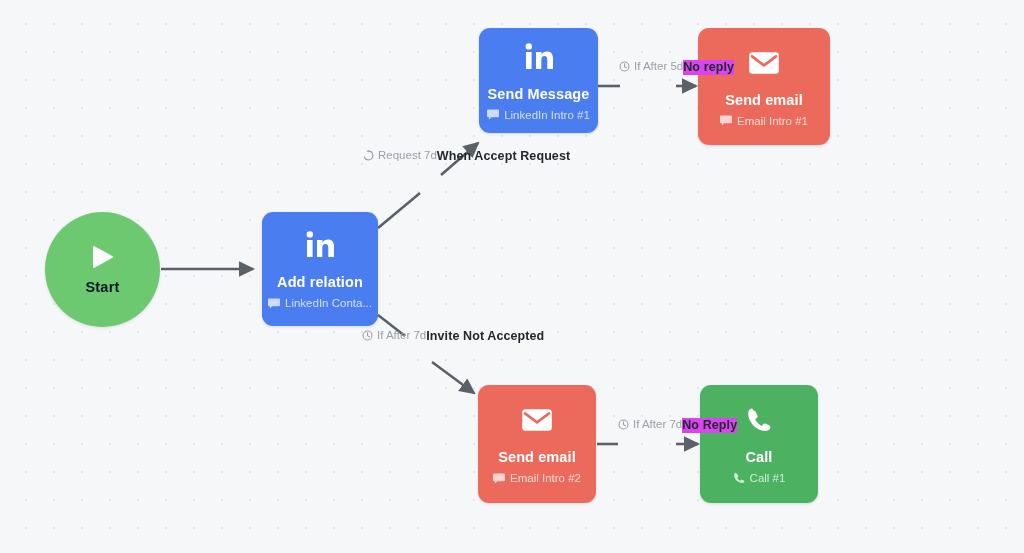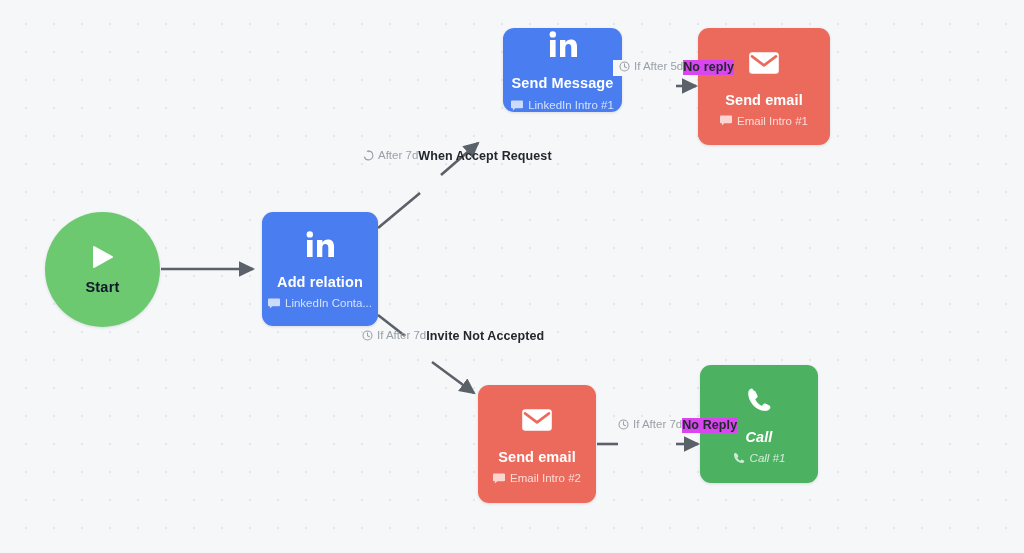--- a/index.html
+++ b/index.html
@@ -197,21 +197,21 @@
       <span>
         <svg width="12" height="11" viewBox="0 0 12 11" aria-hidden="true">
           <path d="M1 0.6 h10 a1 1 0 0 1 1 1 v5.6 a1 1 0 0 1 -1 1 H4.3 L1.9 10.6 V8.2 H1
                    a1 1 0 0 1 -1 -1 V1.6 a1 1 0 0 1 1 -1 z" fill="rgba(255,255,255,.72)"></path>
         </svg>
       </span>
       <span class="sub-text">LinkedIn Conta...</span>
     </span>
   </div>
 
-  <div class="node" style="left:503px; top:28px; width:119px; height:84px; background:#4a7df0;justify-content:space-between;">
+  <div class="node" style="left:479px; top:28px; width:119px; height:105px; background:#4a7df0;">
     <span class="node-icon">
       <svg width="30" height="28" viewBox="0 0 30 28" aria-hidden="true">
         <rect x="2" y="9" width="5.6" height="17" fill="#ffffff"></rect>
         <circle cx="4.8" cy="3.4" r="3.2" fill="#ffffff"></circle>
         <path d="M12 9 h5.4 v2.4 c1.1-1.9 3.2-2.9 5.6-2.9 4 0 6 2.6 6 7.2 V26 h-5.7 v-9.2
                  c0-2.4-.9-3.7-2.9-3.7-2.1 0-3.1 1.4-3.1 3.8V26H12z" fill="#ffffff"></path>
       </svg>
     </span>
     <span class="node-title">Send Message</span>
     <span class="node-sub">
@@ -256,21 +256,21 @@
       <span>
         <svg width="12" height="11" viewBox="0 0 12 11" aria-hidden="true">
           <path d="M1 0.6 h10 a1 1 0 0 1 1 1 v5.6 a1 1 0 0 1 -1 1 H4.3 L1.9 10.6 V8.2 H1
                    a1 1 0 0 1 -1 -1 V1.6 a1 1 0 0 1 1 -1 z" fill="rgba(255,255,255,.72)"></path>
         </svg>
       </span>
       <span class="sub-text">Email Intro #2</span>
     </span>
   </div>
 
-  <div class="node" style="left:700px; top:365px; width:118px; height:118px; background:#4cb262;font-style:italic;">
+  <div class="node" style="left:700px; top:385px; width:118px; height:118px; background:#4cb262;">
     <span class="node-icon">
       <svg width="26" height="26" viewBox="0 0 26 26" aria-hidden="true">
         <path d="M6.1 1.6 C4.2 1.6 2.2 3.6 2.2 6.2 c0 9.2 8.4 17.8 17.6 17.8
                  2.6 0 4.6-2 4.6-3.9 0-.7-.4-1.3-1-1.6l-4-1.9c-.7-.3-1.5-.1-2 .5
                  l-1.5 1.8c-2.9-1.4-5.3-3.8-6.7-6.7l1.8-1.5c.6-.5.8-1.3.5-2l-1.9-4
                  c-.3-.6-.9-1-1.6-1z" fill="#ffffff"></path>
       </svg>
     </span>
     <span class="node-title">Call</span>
     <span class="node-sub">
@@ -287,21 +287,21 @@
   </div>
 
   <div class="edge-label" style="left:363px; top:149px; width:130px;">
     <span class="cond">
       <span>
         <svg width="11" height="11" viewBox="0 0 12 12" aria-hidden="true">
           <path d="M6 1.3 A4.7 4.7 0 1 1 1.6 7.6" fill="none" stroke="#9aa0a8" stroke-width="1.25" stroke-linecap="round"></path>
           <path d="M6 0 L6 2.6 L3.8 1.3 Z" fill="#9aa0a8"></path>
         </svg>
       </span>
-      <span>After 7d</span>
+      <span>Request 7d</span>
     </span>
     <span class="main">When Accept Request</span>
   </div>
 
   <div class="edge-label" style="left:362px; top:329px; width:130px;">
     <span class="cond">
       <span>
         <svg width="11" height="11" viewBox="0 0 12 12" aria-hidden="true">
           <circle cx="6" cy="6" r="4.9" fill="none" stroke="#9aa0a8" stroke-width="1.15"></circle>
           <path d="M6 3.1 V6.2 L8.1 7.4" fill="none" stroke="#9aa0a8" stroke-width="1.15" stroke-linecap="round"></path>

